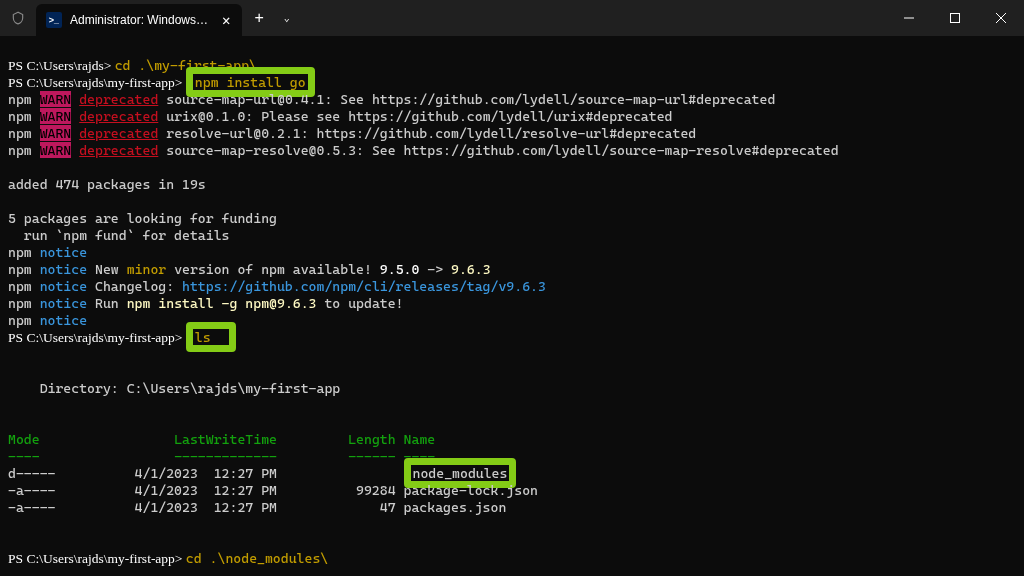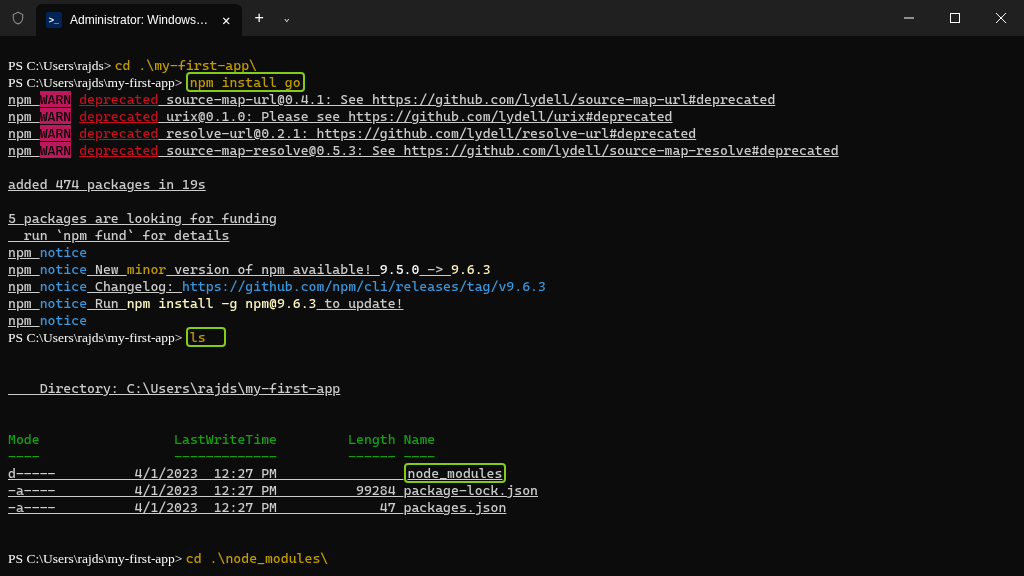--- a/index.html
+++ b/index.html
@@ -93,31 +93,31 @@
   }
   .win-btn svg { stroke: #fff; }
   .terminal {
     padding: 4px 8px;
     font-size: 13.5px;
     line-height: 17px;
     white-space: pre;
     font-family: 'Cascadia Mono', Consolas, monospace;
   }
   .white { color: #ffffff; font-family: Liberation Serif, serif; }
-  .grey { color: #cccccc; text-decoration: underline; }
+  .grey { color: #cccccc; }
   .yellow { color: #c19c00; }
   .yellowbg { background: #be185d; color: #000000; }
   .darkred { color: #c50f1f; text-decoration: underline; }
   .green { color: #13a10e; }
   .brightgreen { color: #fef9c3; }
   .darkcyan { color: #3a96dd; }
   .darkyellow { color: #c19c00; }
   .red { color: #ffffff; }
   .redbox {
-    border: 2px solid #84cc16;
+    border: 7px solid #84cc16;
     border-radius: 4px;
     padding: 0 2px;
   }
 </style>
 </head>
 <body>
 
 <div class="titlebar">
   <div class="tab-shield">
     <svg width="14" height="14" viewBox="0 0 24 24" fill="none" stroke="#888" stroke-width="2">

